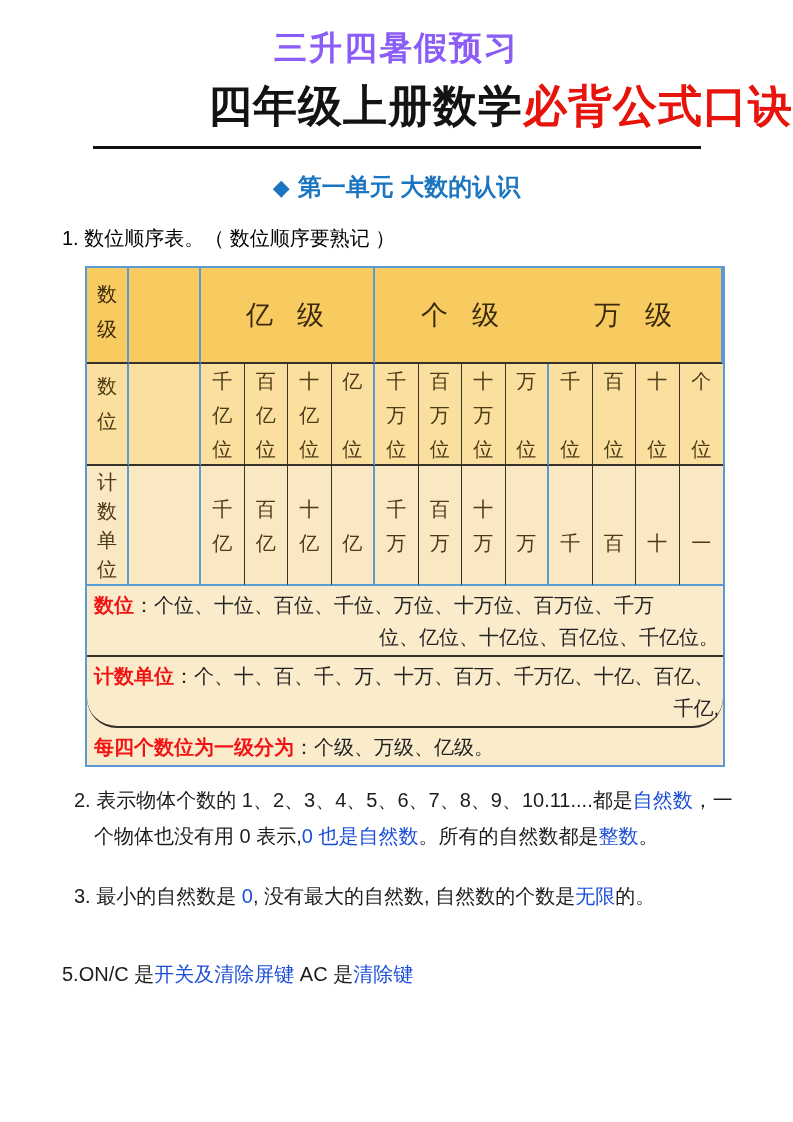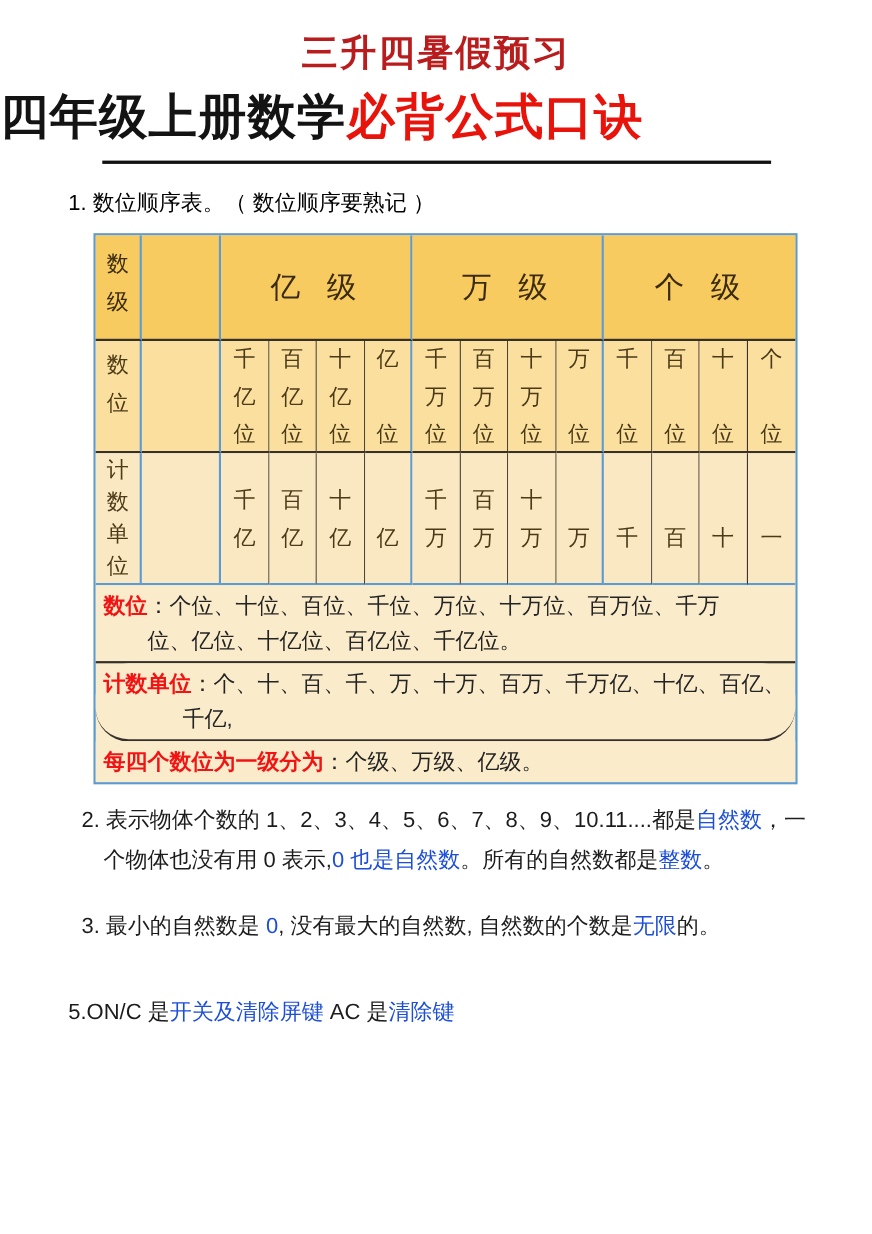--- a/index.html
+++ b/index.html
@@ -8,26 +8,26 @@
     background: #ffffff;
     font-family: "Liberation Sans", "DejaVu Sans", sans-serif;
     overflow: hidden;
     position: relative;
   }
   .subtitle {
     margin-top: 26px;
     text-align: center;
     font-size: 33px;
     font-weight: bold;
-    color: #b91c1c;
+    color: #8b5cf6;
     letter-spacing: 2px;
   }
   .main-title {
     margin-top: 6px;
-    text-align: left;
+    text-align: right;
     font-size: 44px;
     font-weight: bold;
     color: #131313;
     letter-spacing: 1px;
   }
   .main-title .red-part { color: #e8130b; }
   .rule {
     width: 608px;
     margin: 10px auto 0 auto;
     border: none;
@@ -91,21 +91,21 @@
     background: #faebcb;
     border-bottom: 2px solid #35302a;
     font-size: 20px;
     color: #232323;
     line-height: 32px;
     padding: 3px 4px 2px 7px;
     white-space: nowrap;
   }
   .note.last { border-bottom: none; min-height: 32px; }
   .note .nlabel { color: #f21414; font-weight: bold; }
-  .note .l2 { display: block; }
+  .note .l2 { display: block; text-align: right; }
   .n1 { min-height: 68px; }
   .n1 .l2 { padding-left: 40px; }
   .n2 { min-height: 70px; border-radius: 30px; }
   .n2 .l2 { padding-left: 72px; }
   
   .pt {
     font-size: 20px;
     color: #1c1c1c;
     line-height: 36px;
     white-space: nowrap;
@@ -121,33 +121,34 @@
 <body>
 
 <div>
 
   <div class="subtitle">三升四暑假预习</div>
 
   <div class="main-title"><span>四年级上册数学</span><span class="red-part">必背公式口诀</span></div>
 
   <hr class="rule">
 
+  <div class="section-heading"><span class="diamond">◆</span><span>第一单元 大数的认识</span></div>
 
   <div class="point1">1. 数位顺序表。（ 数位顺序要熟记 ）</div>
 
   <div class="pv-table">
 
     <div class="cell r1 corner brb">
         <span class="cl">数</span>
         <span class="cl">级</span>
       </div>
     <div class="cell r1 brb"></div>
     <div class="cell r1 group-hd brb">亿 级</div>
+    <div class="cell r1 group-hd nbr">个 级</div>
     <div class="cell r1 group-hd brb">万 级</div>
-    <div class="cell r1 group-hd nbr">个 级</div>
 
     <div class="cell r2 rowlab2 brb">
         <span class="cl">数</span>
         <span class="cl">位</span>
       </div>
     <div class="cell r2 brb"></div>
     <div class="cell r2 digit">
         <span class="cl">千</span>
         <span class="cl">亿</span>
         <span class="cl">位</span>

